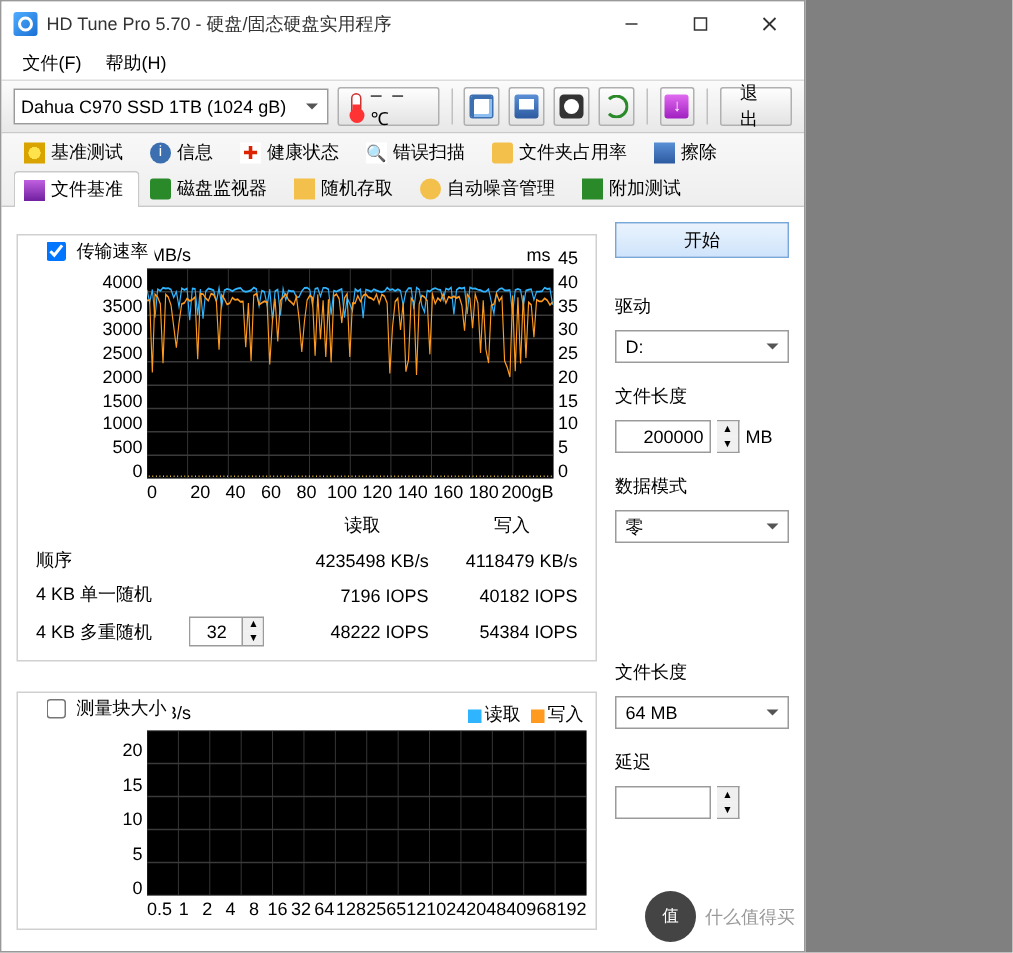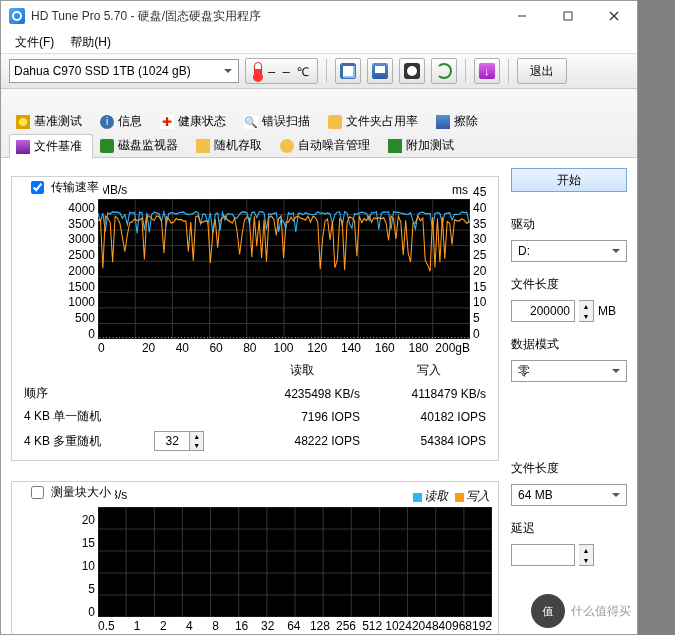--- a/index.html
+++ b/index.html
@@ -13,21 +13,21 @@
     --btn-face:#e9e9e9;
     --btn-border:#b0b0b0;
     --field-bg:#ffffff;
     --field-border:#9b9b9b;
     --grid:#404040;
     --grid-light:#5a5a5a;
     --chart-bg:#000000;
   }
   *{box-sizing:border-box;font-family:"Segoe UI","Microsoft YaHei",Arial,sans-serif;font-size:12px;}
   body{margin:0;background:#808080;}
-  .window{width:638px;height:635px;background:var(--win-bg);display:flex;flex-direction:column;border:1px solid #999;position:relative;overflow:hidden;}
+  .window{width:537px;height:635px;background:var(--win-bg);display:flex;flex-direction:column;border:1px solid #999;position:relative;overflow:hidden;}
   
   .titlebar{height:var(--titlebar-h);display:flex;align-items:center;background:#ffffff;color:#333;padding-left:8px;}
   .titlebar .app-icon{width:16px;height:16px;margin-right:6px;display:inline-block;background:linear-gradient(135deg,#4eaeff,#1b6fd4);border-radius:2px;position:relative;}
   .titlebar .app-icon::after{content:"";position:absolute;inset:3px;border:2px solid #fff;border-radius:50%;}
   .titlebar .title{flex:1;white-space:nowrap;overflow:hidden;}
   .win-controls{display:flex;height:100%;}
   .win-controls div{width:46px;display:flex;align-items:center;justify-content:center;color:#333;}
   
   .menubar{height:var(--menubar-h);display:flex;align-items:center;padding:0 6px;background:#fff;}
   .menubar span{padding:2px 8px;}
@@ -45,21 +45,21 @@
   .ic-copy{background:#fff;border:1px solid #3b6fb0;box-shadow:2px 2px 0 #3b6fb0 inset,-2px -2px 0 #8fbff0 inset;}
   .ic-save{background:linear-gradient(#5a8fd6,#2c5aa0);position:relative;}
   .ic-save::after{content:"";position:absolute;inset:3px 3px 6px 3px;background:#fff;}
   .ic-cam{background:#333;border-radius:3px;position:relative;}
   .ic-cam::after{content:"";position:absolute;inset:3px;background:#fff;border-radius:50%;}
   .ic-refresh{border:2px solid #2a8a2a;border-radius:50%;border-left-color:transparent;position:relative;}
   .ic-del{background:linear-gradient(#e06af0,#a020c0);position:relative;}
   .ic-del::after{content:"↓";position:absolute;inset:0;display:flex;align-items:center;justify-content:center;color:#fff;font-size:11px;font-weight:bold;}
   .exit-btn{height:26px;padding:0 12px;border:1px solid var(--btn-border);background:linear-gradient(#fefefe,#e3e3e3);border-radius:2px;display:flex;align-items:center;}
   
-  .tab-strip{background:linear-gradient(#f8f8f8,#eeeeee);border-bottom:1px solid #c9c9c9;padding-top:20px;}
+  .tab-strip{background:linear-gradient(#f8f8f8,#eeeeee);border-bottom:1px solid #c9c9c9;padding-top:0;}
   .tab-row{display:flex;padding:0 8px;height:var(--tabs-h);align-items:flex-end;}
   .tab{display:flex;align-items:center;gap:4px;padding:3px 10px 3px 6px;border:1px solid transparent;border-bottom:none;white-space:nowrap;}
   .tab.active{background:#fff;border-color:#c9c9c9;border-radius:3px 3px 0 0;position:relative;top:1px;}
   .tab .ti{width:14px;height:14px;display:inline-block;}
   .ti-bench{background:radial-gradient(circle,#ffe34d 40%,#d9a400 42%);} 
   .ti-info{background:#3b6fb0;border-radius:50%;color:#fff;text-align:center;font-size:10px;line-height:14px;}
   .ti-info::after{content:"i";}
   .ti-health{background:#fff;}
   .ti-health::after{content:"✚";color:#d20;display:block;text-align:center;font-size:12px;line-height:14px;}
   .ti-scan{background:#fff;}
@@ -85,21 +85,21 @@
   .y-axis{width:32px;display:flex;flex-direction:column;justify-content:space-between;text-align:right;font-size:10px;padding:2px 3px 14px 0;margin-left:48px;}
   .y-axis-r{width:22px;display:flex;flex-direction:column;justify-content:space-between;text-align:left;font-size:10px;padding:2px 0 14px 3px;}
   .chart-col{flex:1;min-width:0;}
   .chart-header{display:flex;justify-content:space-between;font-size:10px;padding:0 2px 2px;}
   .chart{height:140px;background:var(--chart-bg);position:relative;overflow:hidden;}
   .chart svg{position:absolute;inset:0;width:100%;height:100%;}
   .x-axis{display:flex;font-size:10px;padding-top:2px;}
   .x-axis span{flex:1;text-align:center;}
   .x-axis span:first-child{text-align:left;}
   .x-axis span:last-child{text-align:right;}
-  .legend-inline{font-size:10px;font-style:italic;}
+  .legend-inline{font-size:10px;}
   .legend-inline .sw{display:inline-block;width:9px;height:9px;margin:0 2px 0 4px;vertical-align:middle;}
   
   .results{font-family:"Consolas","SimSun",monospace;font-size:13px;margin-top:4px;}
   .results table{width:100%;border-collapse:collapse;}
   .results td{padding:3px 6px;white-space:nowrap;}
   .results .hdr td{text-align:center;}
   .results .val{text-align:right;}
   .spin{display:inline-flex;border:1px solid var(--field-border);height:20px;}
   .spin input{width:34px;border:none;text-align:center;font-family:inherit;}
   .spin .arrows{width:14px;display:flex;flex-direction:column;border-left:1px solid var(--field-border);}

